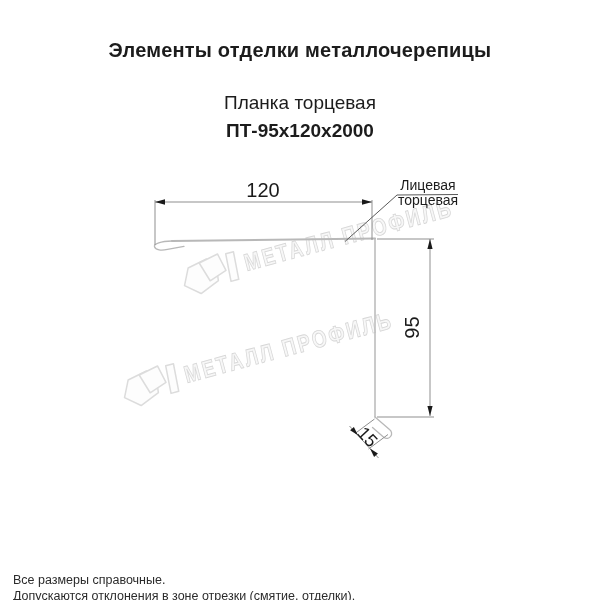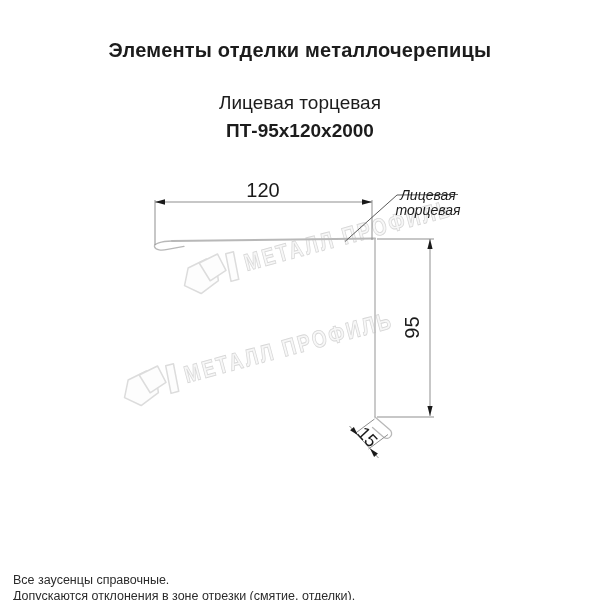--- a/index.html
+++ b/index.html
@@ -21,35 +21,35 @@
   }
   .drawing{position:absolute;left:0;top:0;width:600px;height:600px;}
   svg text{font-family:"Liberation Sans",sans-serif;}
   .dim-text{fill:#1a1a1a;font-size:20px;}
   .dim-text-small{fill:#1a1a1a;font-size:18px;}
   .wm-text{
     font-size:24px;font-weight:700;letter-spacing:3px;
     fill:#f7f7f7;stroke:#d7d7d7;stroke-width:.9px;
   }
   .face-side-label{
-    position:absolute;left:395px;top:168px;width:66px;
-    font-size:14px;line-height:14.5px;text-align:center;color:#1c1c1c;font-style:italic;
+    position:absolute;left:395px;top:158px;width:66px;
+    font-size:14px;line-height:14.5px;text-align:center;color:#1c1c1c;
   }
   .footer{
     position:absolute;left:13px;top:552px;right:10px;
     font-size:12.5px;line-height:16px;color:#2b2b2b;
   }
 </style>
 </head>
 <body>
 
 <div class="page">
 
   <div class="page-title">Элементы отделки металлочерепицы</div>
-  <div class="product-name">Лицевая торцевая</div>
+  <div class="product-name">Планка торцевая</div>
   <div class="product-sku">ПТ-95х120х2000</div>
 
   <svg class="drawing" width="600" height="600" viewBox="0 0 600 600">
 
     <g transform="translate(172,242) rotate(-15)">
       <g stroke="#dcdcdc" fill="#fdfdfd" stroke-width="1.5" stroke-linejoin="round">
         <path d="M6,26 L14,10 L34,6 L42,12 L40,30 L20,38 Z"></path>
         <path d="M26,8 L46,4 L50,22 L32,28 Z"></path>
         <path d="M54,6 L62,6 L60,34 L52,34 Z"></path>
       </g>
@@ -107,17 +107,17 @@
 
     <rect x="0" y="595.6" width="600" height="1.7" fill="#5f5f5f"></rect>
   </svg>
 
   <div class="face-side-label">
     <div>Лицевая</div>
     <div>торцевая</div>
   </div>
 
   <div class="footer">
-    <div>Все заусенцы справочные.</div>
+    <div>Все размеры справочные.</div>
     <div>Допускаются отклонения в зоне отрезки (смятие, отделки).</div>
   </div>
 
 </div>
 
 </body></html>

